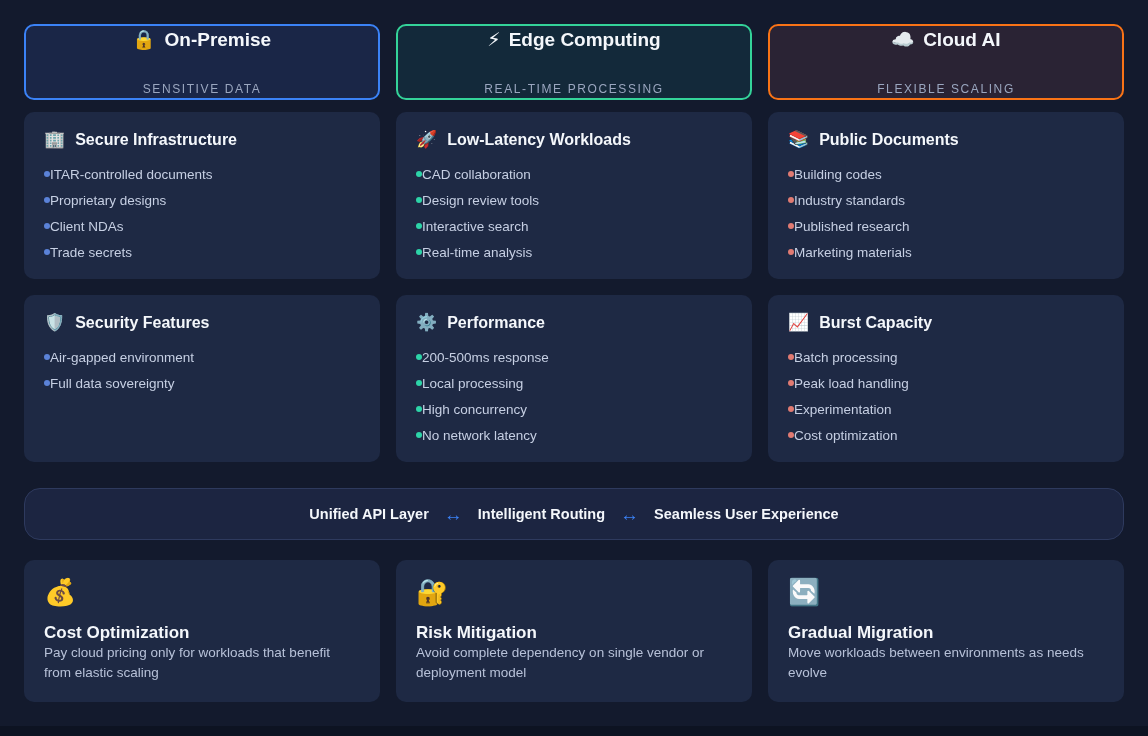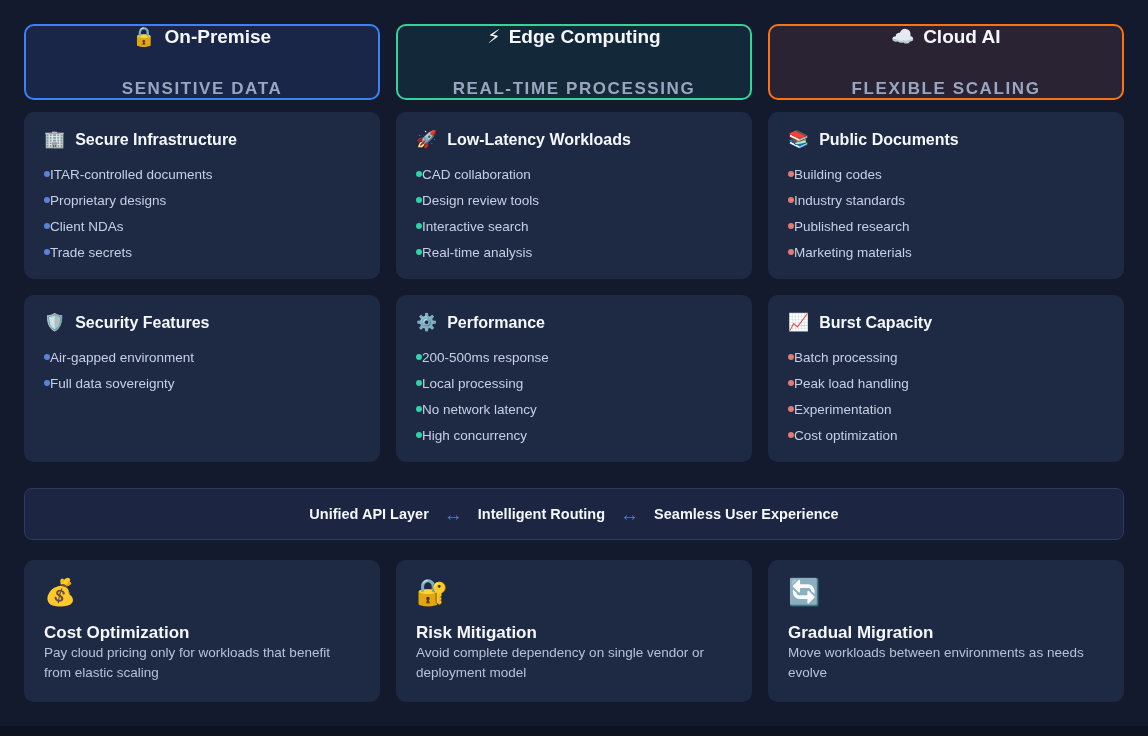--- a/index.html
+++ b/index.html
@@ -34,23 +34,23 @@
   .hdr-title {
     color: #f4f7fb;
     font-size: 19px;
     font-weight: bold;
     display: flex;
     align-items: center;
     gap: 8px;
   }
   .hdr-sub {
     color: #9aa6bf;
-    font-size: 17px;
+    font-size: 12px;
     letter-spacing: 1.6px;
-    font-weight: bold;
+    font-weight: normal;
     margin-top: 26px;
   }
 
   
   .cards { margin-top: 12px; }
   .cards + .cards { margin-top: 16px; }
   .card {
     background: #1e2944;
     border-radius: 10px;
     padding: 17px 20px 14px 20px;
@@ -82,21 +82,21 @@
   .dot-blue { background: #5b82d8; }
   .dot-teal { background: #2dd4a8; }
   .dot-red  { background: #e07a72; }
 
   
   .connector {
     margin-top: 26px;
     height: 52px;
     background: #1c2541;
     border: 1px solid #2e3a5e;
-    border-radius: 8px;
+    border-radius: 16px;
     display: flex;
     align-items: center;
     justify-content: center;
     gap: 15px;
   }
   .conn-label {
     color: #f4f7fb;
     font-size: 14.5px;
     font-weight: bold;
   }
@@ -256,25 +256,25 @@
       <div class="item">
           <span class="dot dot-teal"></span>
           <span>200-500ms response</span>
         </div>
       <div class="item">
           <span class="dot dot-teal"></span>
           <span>Local processing</span>
         </div>
       <div class="item">
           <span class="dot dot-teal"></span>
+          <span>High concurrency</span>
+        </div>
+      <div class="item">
+          <span class="dot dot-teal"></span>
           <span>No network latency</span>
-        </div>
-      <div class="item">
-          <span class="dot dot-teal"></span>
-          <span>High concurrency</span>
         </div>
     </div>
     <div class="card">
       <div class="card-title">
         <span class="emoji">📈</span>
         <span>Burst Capacity</span>
       </div>
       <div class="item">
           <span class="dot dot-red"></span>
           <span>Batch processing</span>

